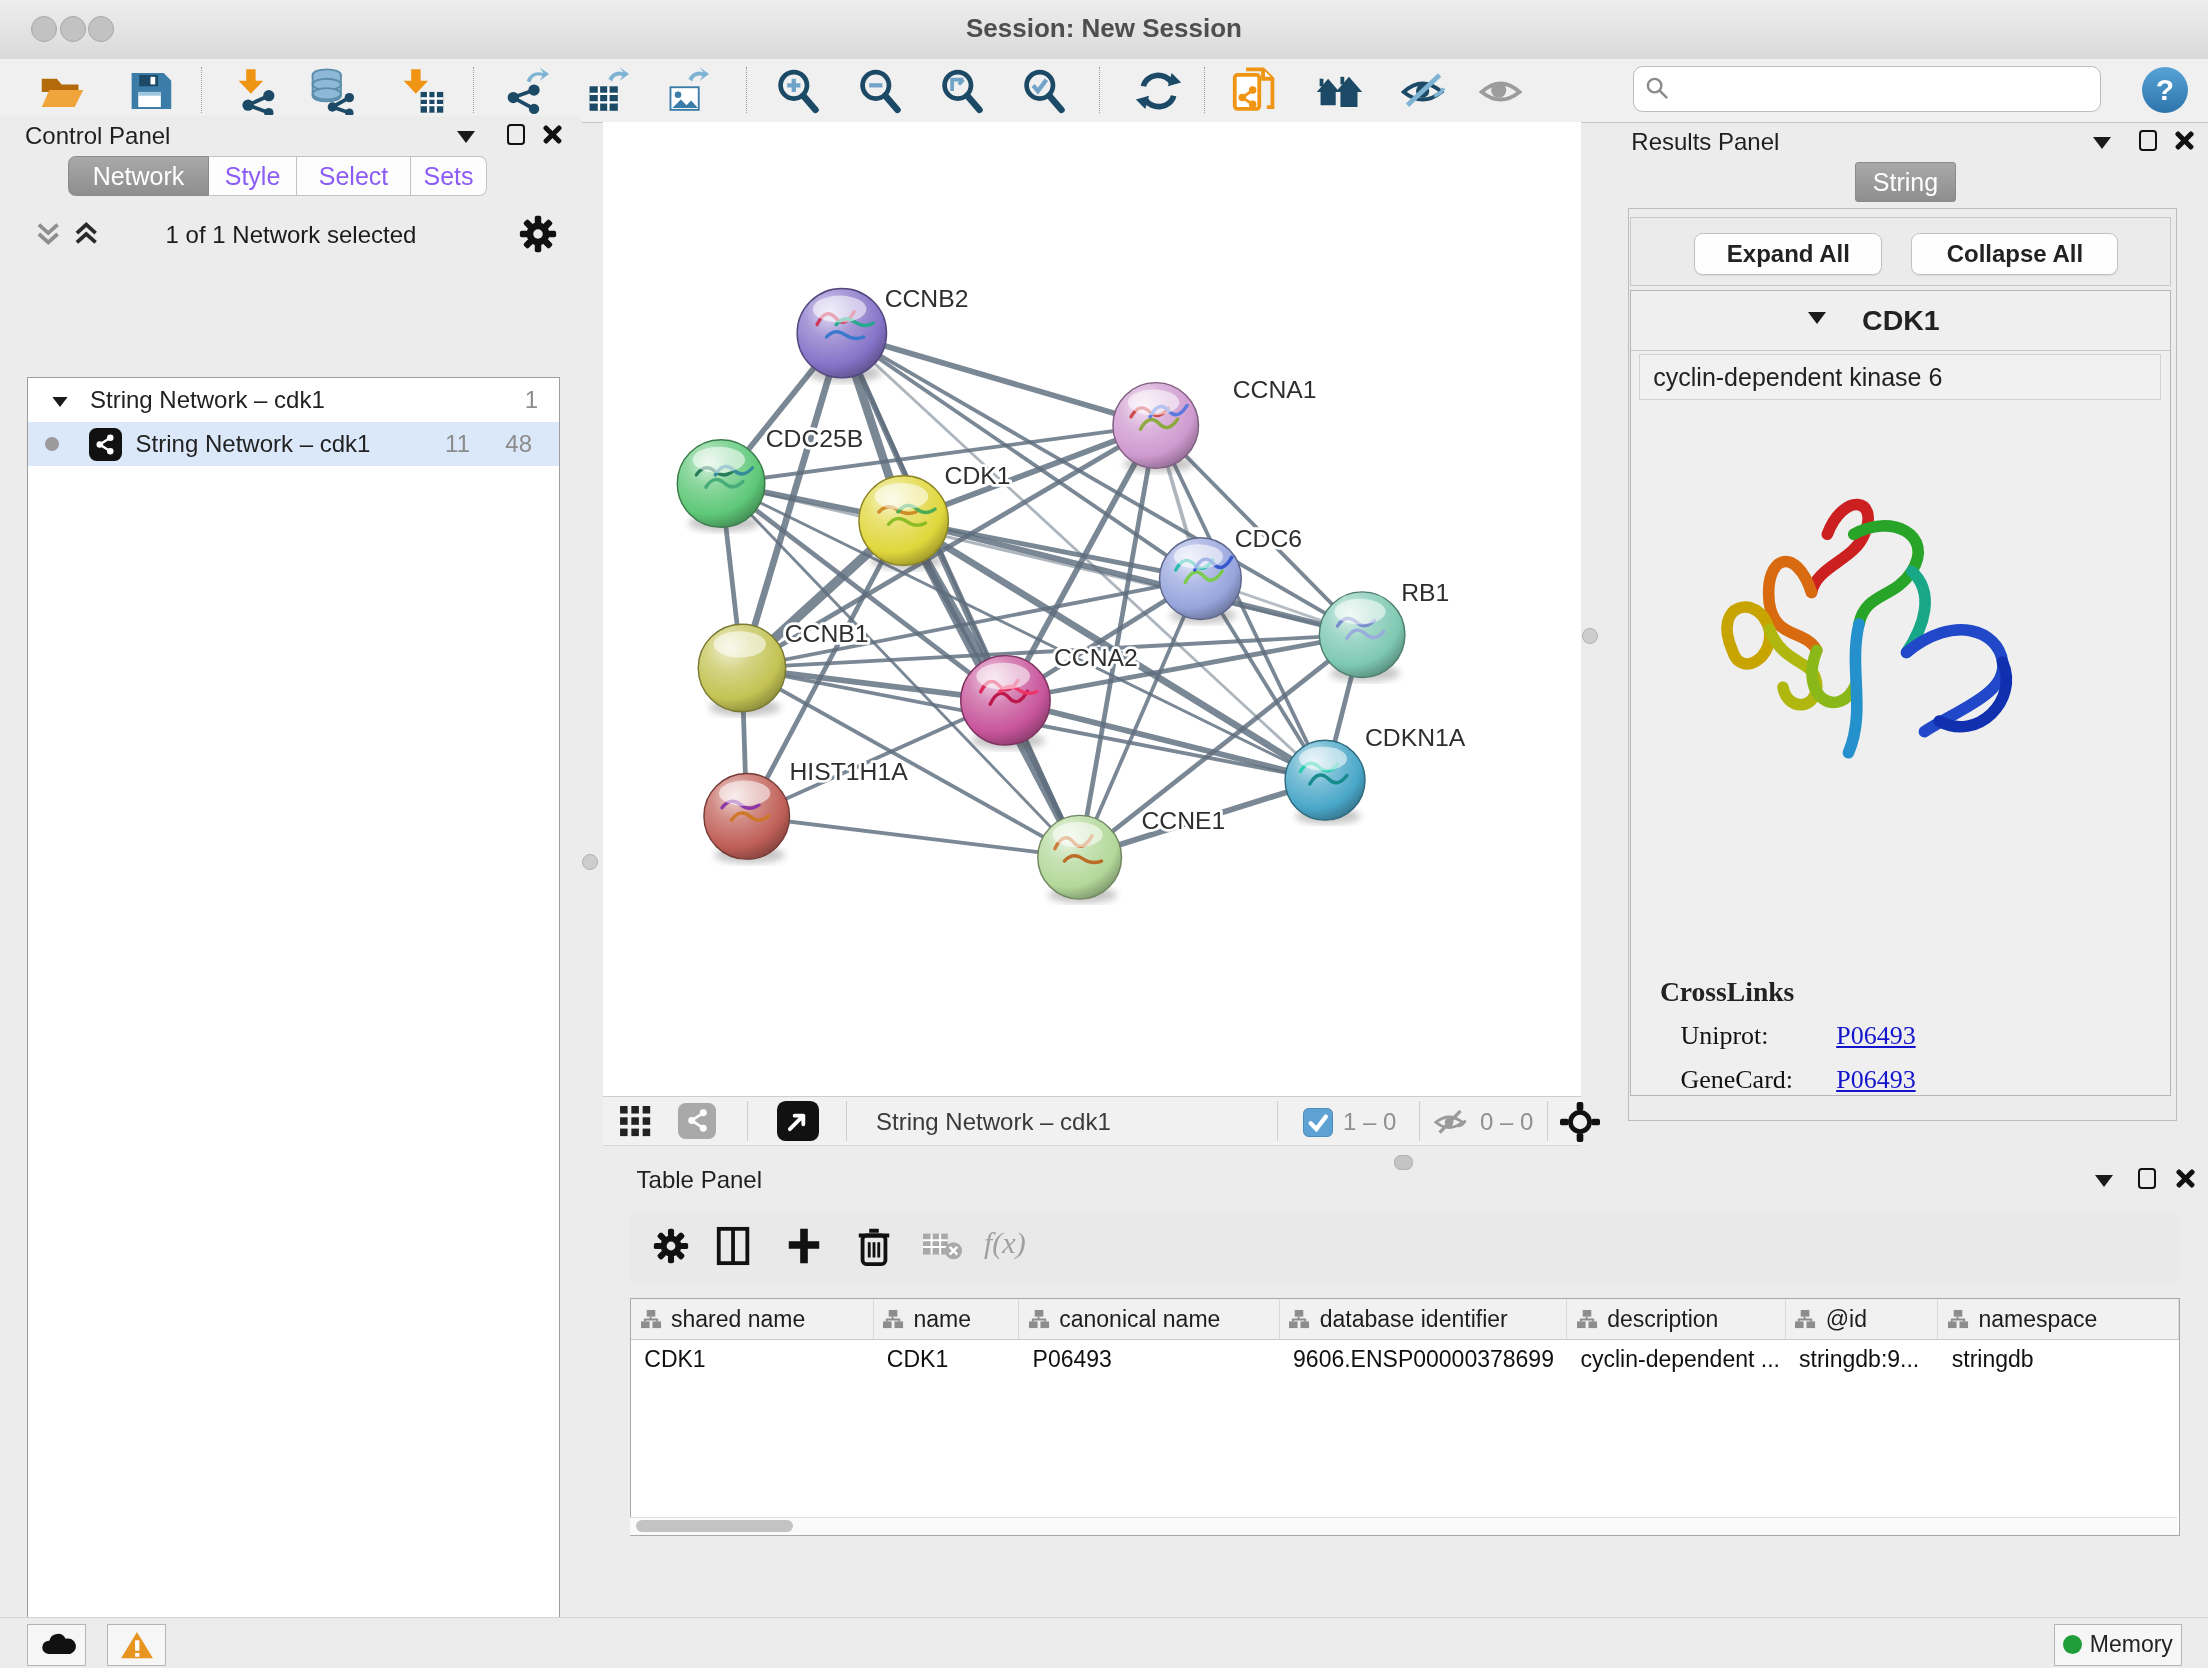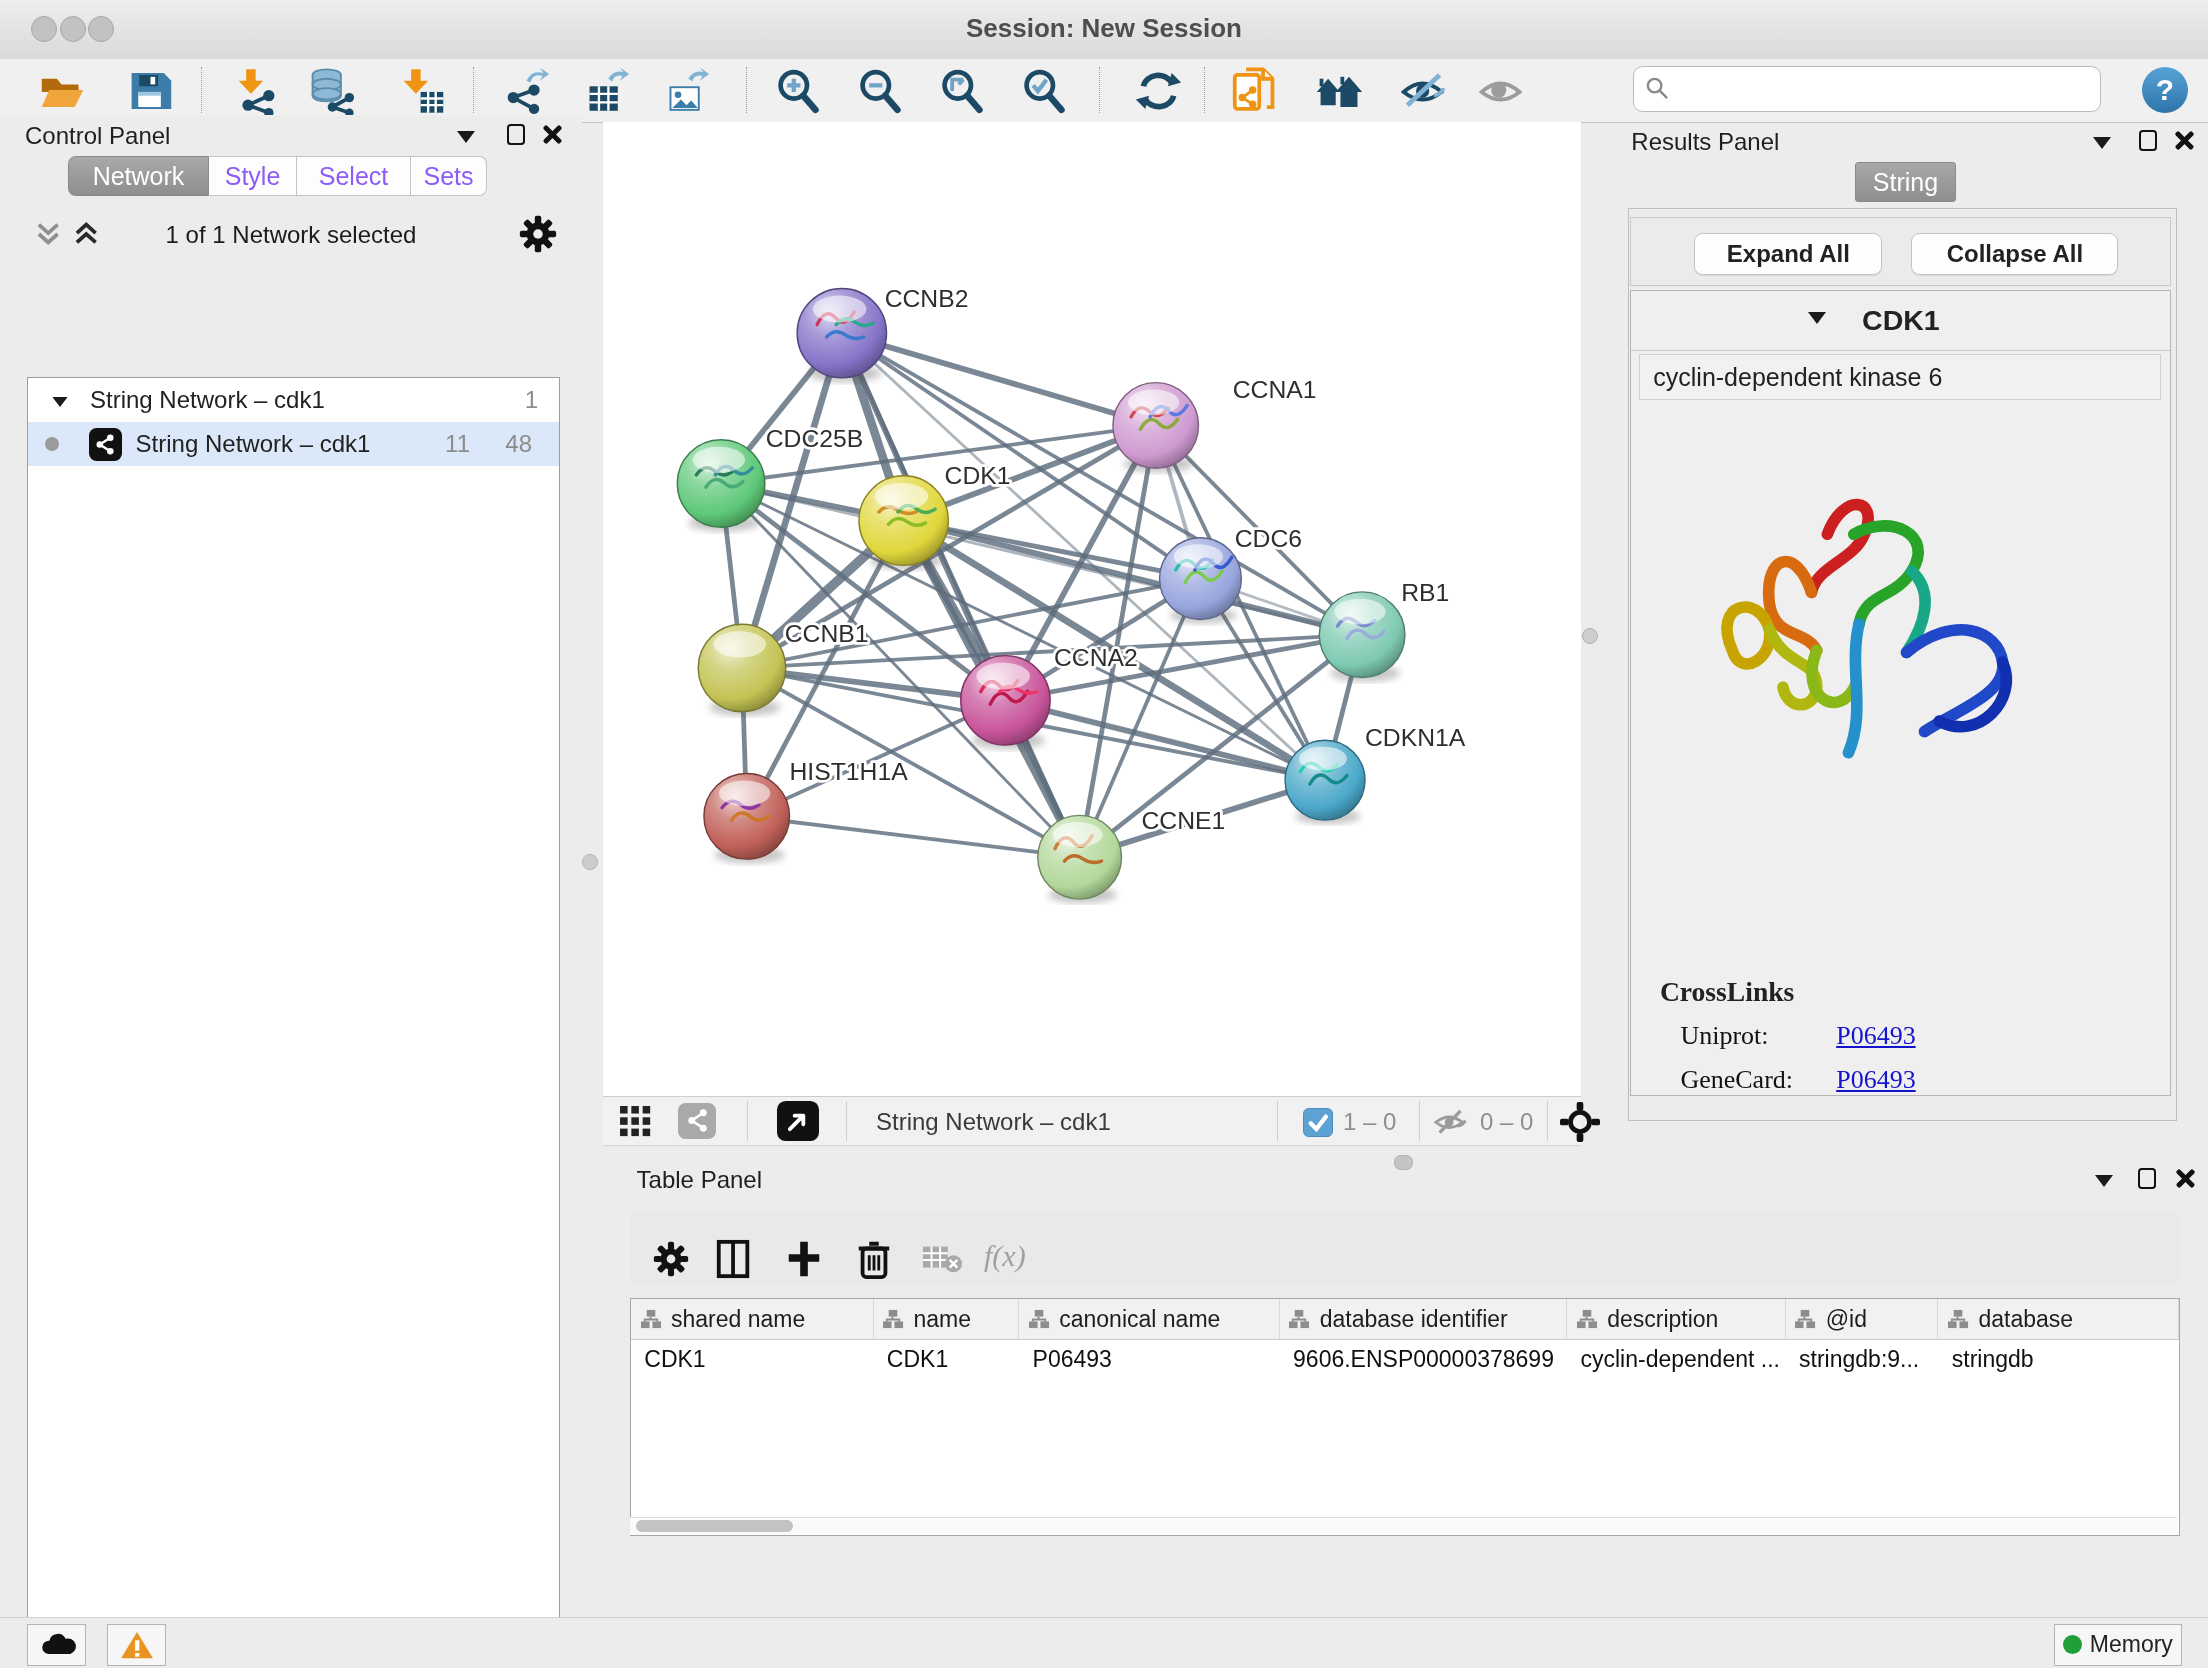--- a/index.html
+++ b/index.html
@@ -80,21 +80,21 @@
     background:#f1f1f1;font-size:25px;display:flex;align-items:center;padding-left:13.3px;box-sizing:border-box;}
   #crosslinks{position:absolute;left:0;top:685px;width:100%;font-family:"Liberation Serif","DejaVu Serif",serif;}
   #xl-title{font-size:27.6px;font-weight:bold;margin-left:28.5px;}
   .xrow{display:flex;font-size:26px;margin:13.3px 0 0 49px;}
   .xlabel{width:152px;color:#111;}
   .xvalue{color:#1414cc;text-decoration:underline;margin-left:3.8px;}
 
   
   #table-panel{left:609px;top:1158px;width:1600px;height:458px;}
   #tp-toolbar{position:absolute;left:21px;top:55px;width:1550px;height:70px;background:#e9e9e9;border-radius:5.7px;}
-  .tp-icon{position:absolute;top:26px;width:42px;height:42px;}
+  .tp-icon{position:absolute;top:13px;width:42px;height:42px;}
   #tp-table{position:absolute;left:21px;top:140px;width:1550px;height:238px;background:#fff;
     border:1.9px solid #a8a8a8;box-sizing:border-box;}
   #tbl-head{display:flex;height:40px;background:#f1f1f1;border-bottom:1.9px solid #c9c9c9;}
   .th{display:flex;align-items:center;font-size:23px;color:#1d1d1d;box-sizing:border-box;
     border-right:1px solid #d9d9d9;padding-left:9.5px;gap:9.5px;justify-content:flex-start;}
   #tbl-row{display:flex;height:40px;}
   .td{font-size:23px;color:#101010;box-sizing:border-box;padding:5.7px 0 0 13.3px;white-space:nowrap;overflow:hidden;}
   #tp-hscroll{position:absolute;left:21px;top:359px;width:1547px;height:17px;background:#fafafa;border-top:1px solid #ddd;}
   #tp-thumb{position:absolute;left:5.7px;top:1.9px;width:157px;height:12.4px;border-radius:6.7px;background:#c3c3c3;}
 
@@ -820,21 +820,21 @@
           </div>
           <div class="th" style="width: 241px;">
             <svg width="21" height="21" viewBox="0 0 22 22">
               <g fill="#8d8d8d">
                 <rect x="6" y="1" width="9" height="7"></rect>
                 <rect x="0" y="13" width="9" height="7"></rect>
                 <rect x="12" y="13" width="9" height="7"></rect>
                 <path d="M10 8 v3 M4 13 v-2 h13 v2" stroke="#8d8d8d" stroke-width="2" fill="none"></path>
               </g>
             </svg>
-            <span>database</span>
+            <span>namespace</span>
           </div>
         </div>
       <div id="tbl-row">
           <div class="td" style="width: 243px;">CDK1</div>
           <div class="td" style="width: 146px;">CDK1</div>
           <div class="td" style="width: 261px;">P06493</div>
           <div class="td" style="width: 288px;">9606.ENSP00000378699</div>
           <div class="td" style="width: 219px;">cyclin-dependent ...</div>
           <div class="td" style="width: 153px;">stringdb:9...</div>
           <div class="td" style="width: 241px;">stringdb</div>

